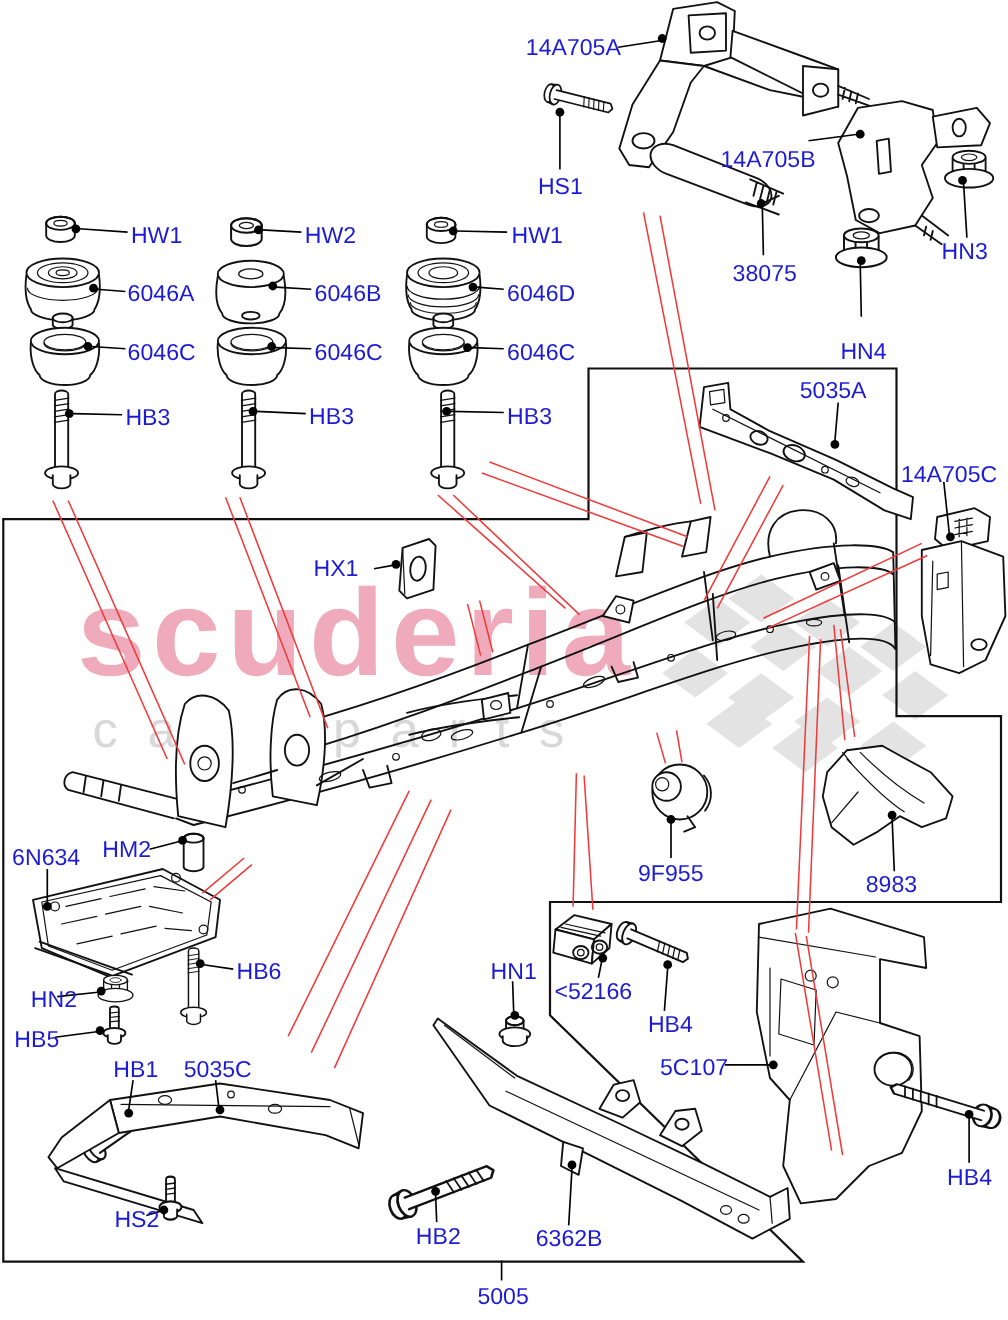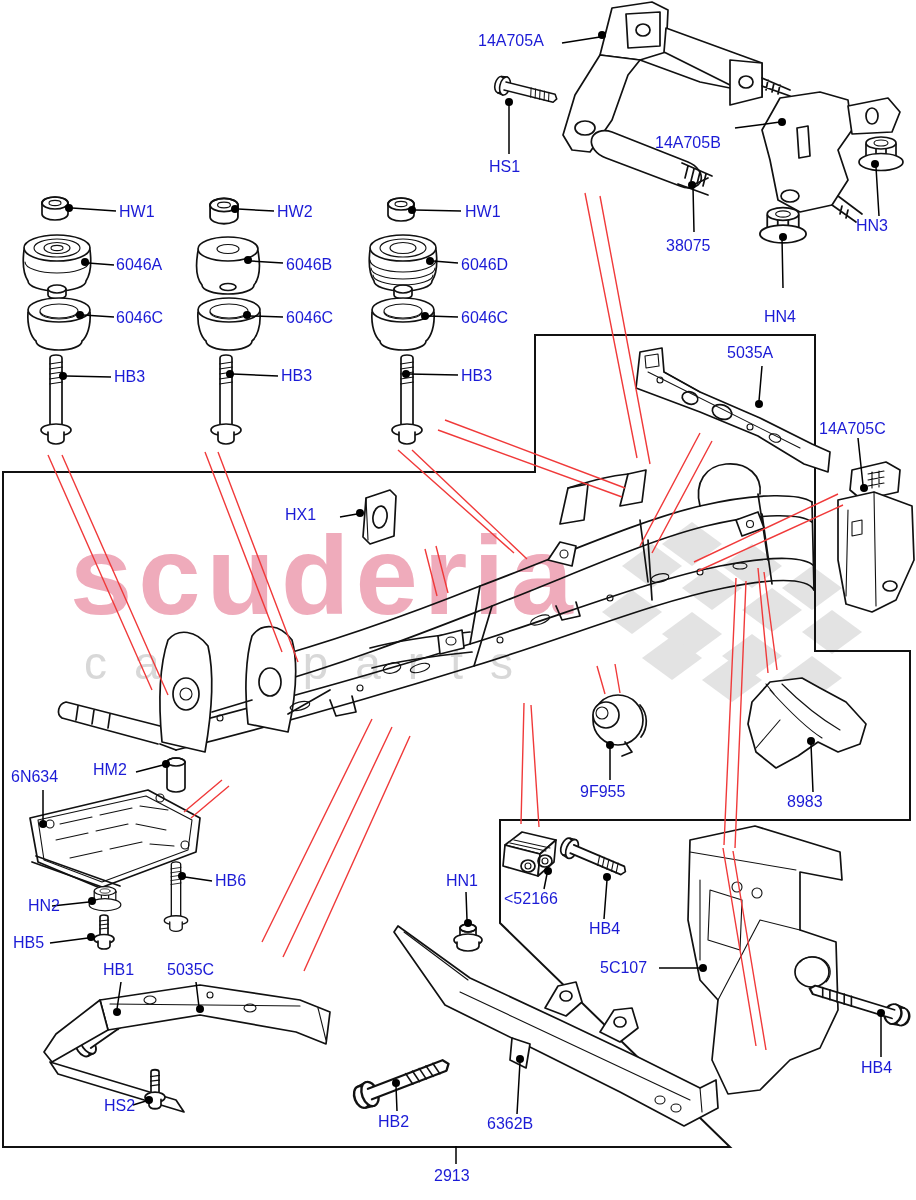--- a/index.html
+++ b/index.html
@@ -3,21 +3,21 @@
 <meta charset="utf-8">
 <style>
   html,body{margin:0;padding:0;background:#fff;}
   .canvas{position:relative;width:916px;height:1200px;background:#fff;overflow:hidden;
           font-family:"Liberation Sans",sans-serif;}
   .wm-brand{position:absolute;left:70px;top:520px;font-size:112px;font-weight:bold;
             letter-spacing:6px;color:var(--watermark_pink,#efabbb);line-height:1;z-index:1;}
   .wm-tag{position:absolute;left:84px;top:640px;font-size:46px;font-weight:normal;
           letter-spacing:27px;word-spacing:34px;color:var(--watermark_gray,#d8d8d8);line-height:1;z-index:1;}
   svg.art{position:absolute;left:0;top:0;z-index:2;}
-  .lbl{position:absolute;font-size:16px;color:var(--label_text,#1b1bd6);white-space:nowrap;z-index:3;}
+  .lbl{position:absolute;font-size:21px;color:var(--label_text,#1b1bd6);white-space:nowrap;z-index:3;}
   .ink{stroke:var(--line_art,#111);fill:none;stroke-width:1.7;stroke-linejoin:round;stroke-linecap:round;}
   .inkf{stroke:var(--line_art,#111);fill:#fff;stroke-width:1.7;stroke-linejoin:round;stroke-linecap:round;}
   .thin{stroke-width:1.1;}
   .lead{stroke:var(--leader_line,#000);stroke-width:1.5;fill:none;}
   .dot{fill:var(--leader_line,#000);stroke:none;}
   .red{stroke:var(--callout_red,#f03a3a);stroke-width:1.4;fill:none;}
   .flagd{fill:var(--flag_gray,#e3e3e3);stroke:none;}
   .box{stroke:var(--line_art,#111);stroke-width:2;fill:none;}
 </style>
 </head>
@@ -445,16 +445,16 @@
   <div class="lbl" style="left:103px;top:961px">HB1</div>
   <div class="lbl" style="left:167px;top:961px">5035C</div>
   <div class="lbl" style="left:104px;top:1097px">HS2</div>
 
   <div class="lbl" style="left:446px;top:872px">HN1</div>
   <div class="lbl" style="left:504px;top:890px">&lt;52166</div>
   <div class="lbl" style="left:589px;top:920px">HB4</div>
   <div class="lbl" style="left:600px;top:959px">5C107</div>
   <div class="lbl" style="left:378px;top:1113px">HB2</div>
   <div class="lbl" style="left:487px;top:1115px">6362B</div>
-  <div class="lbl" style="left:434px;top:1167px">2913</div>
+  <div class="lbl" style="left:434px;top:1167px">5005</div>
   <div class="lbl" style="left:861px;top:1059px">HB4</div>
 
 </div>
 
 </body></html>

